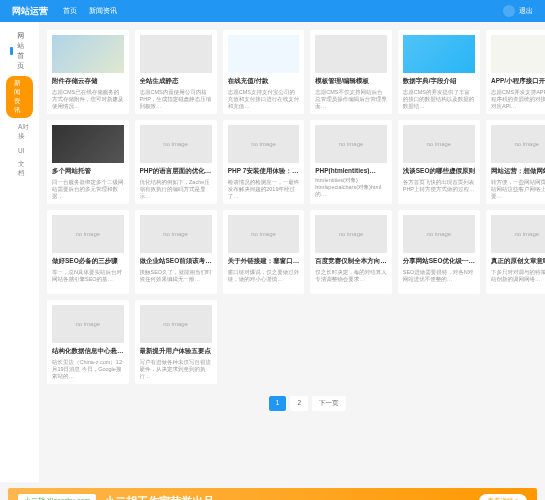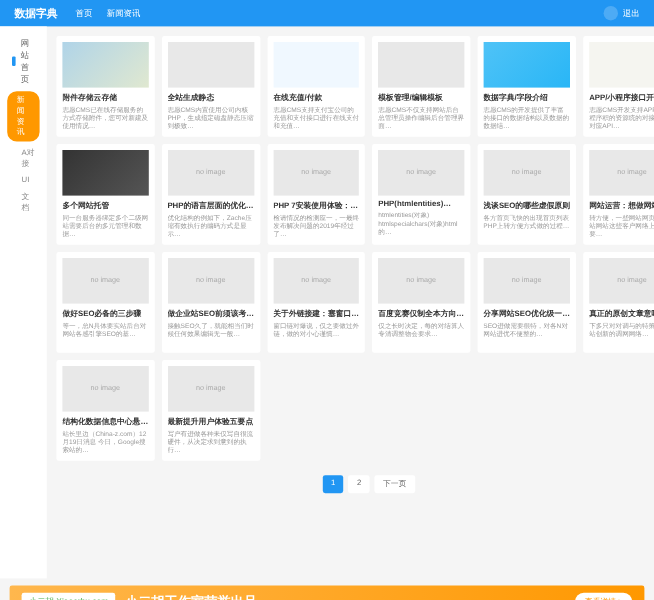--- a/index.html
+++ b/index.html
@@ -32,21 +32,21 @@
 .pbtn.active{background:#2196f3;color:#fff}
 .banner{margin:6px 8px;height:26px;background:linear-gradient(90deg,#ffb74d,#ff9800);border-radius:2px;display:flex;align-items:center;padding:0 10px;color:#fff}
 .blogo{background:#fff;color:#4caf50;padding:2px 6px;border-radius:2px;font-size:7px;margin-right:8px}
 .btext{font-size:11px;font-weight:bold;flex:1}
 .bbtn{background:#fff;color:#ff9800;padding:3px 8px;border-radius:10px;font-size:6.5px}
 </style>
 </head>
 <body>
 
 <div class="header">
-  <div class="logo">数据字典</div>
+  <div class="logo">网站运营</div>
   <div class="nav">
     <a>首页</a>
     <a>新闻资讯</a>
   </div>
   <div class="user">
     <div class="avatar"></div>
     <span>退出</span>
   </div>
 </div>
 

